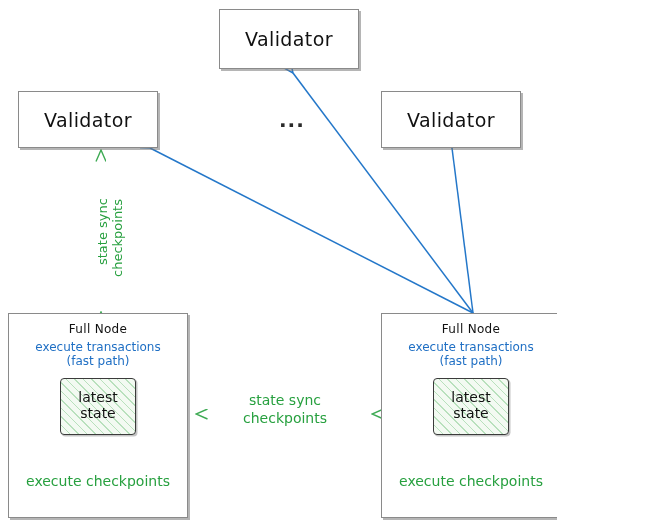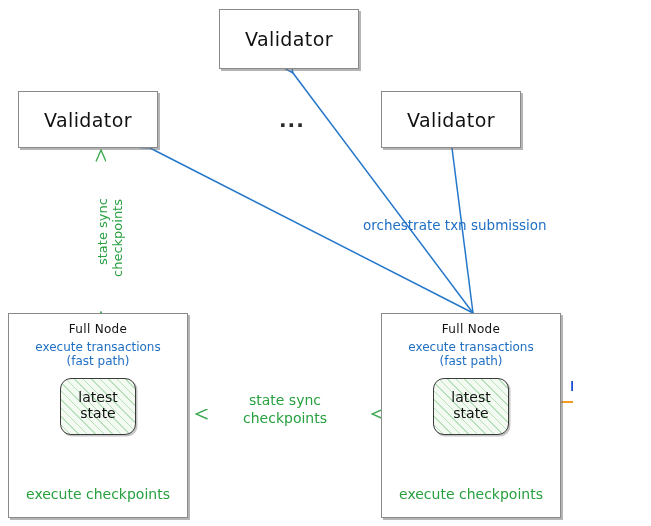--- a/index.html
+++ b/index.html
@@ -8,21 +8,20 @@
     padding: 0;
     background: #ffffff;
   }
   #canvas {
     position: relative;
     width: 557px;
     height: 526px;
     background: #ffffff;
     font-family: "DejaVu Sans", sans-serif;
     overflow: hidden;
-    padding-left: 16px;
   }
   svg.layer {
     position: absolute;
     left: 0;
     top: 0;
     width: 651px;
     height: 526px;
     pointer-events: none;
   }
   .node-box {
@@ -62,21 +61,21 @@
   .green-text {
     color: #27a03f;
     font-size: 14px;
     text-align: center;
     white-space: nowrap;
   }
   .state-box {
     width: 76px;
     height: 57px;
     border: 1.8px solid #3b3b3b;
-    border-radius: 11px;
+    border-radius: 4px;
     background: #f3faf2;
     background-image: repeating-linear-gradient(
       45deg,
       rgba(60,170,75,0.32) 0px,
       rgba(60,170,75,0.32) 1px,
       rgba(255,255,255,0) 1px,
       rgba(255,255,255,0) 6px
     );
     display: flex;
     flex-direction: column;
@@ -86,21 +85,21 @@
     margin-top: 9px;
     box-shadow: 1.5px 1.5px 0 0 rgba(90,90,90,0.35);
   }
   .state-line {
     font-size: 14px;
     color: #111111;
     line-height: 1.12;
   }
   .exec-cp {
     margin-top: auto;
-    margin-bottom: 15px;
+    margin-bottom: 28px;
   }
   .ellipsis {
     position: absolute;
     font-size: 20px;
     color: #2a2a2a;
     letter-spacing: 1px;
     font-weight: 700;
   }
   .edge-label {
     position: absolute;
@@ -200,21 +199,20 @@
       <div>execute transactions</div>
       <div>(fast path)</div>
     </div>
     <div class="state-box">
       <span class="state-line">latest</span>
       <span class="state-line">state</span>
     </div>
     <div class="green-text exec-cp">execute checkpoints</div>
   </div>
 
-  <div class="edge-label label-blue" style="left:363px; top:217px;">orchestrate txn submission</div>
 
   <div class="vert-label" style="left:95px; top:265px;">state sync</div>
 
   <div class="vert-label" style="left:110px; top:277px;">checkpoints</div>
 
   <div class="mid-label" style="left:225px; top:392px; width:120px;">
     <div>state sync</div>
     <div>checkpoints</div>
   </div>
 

